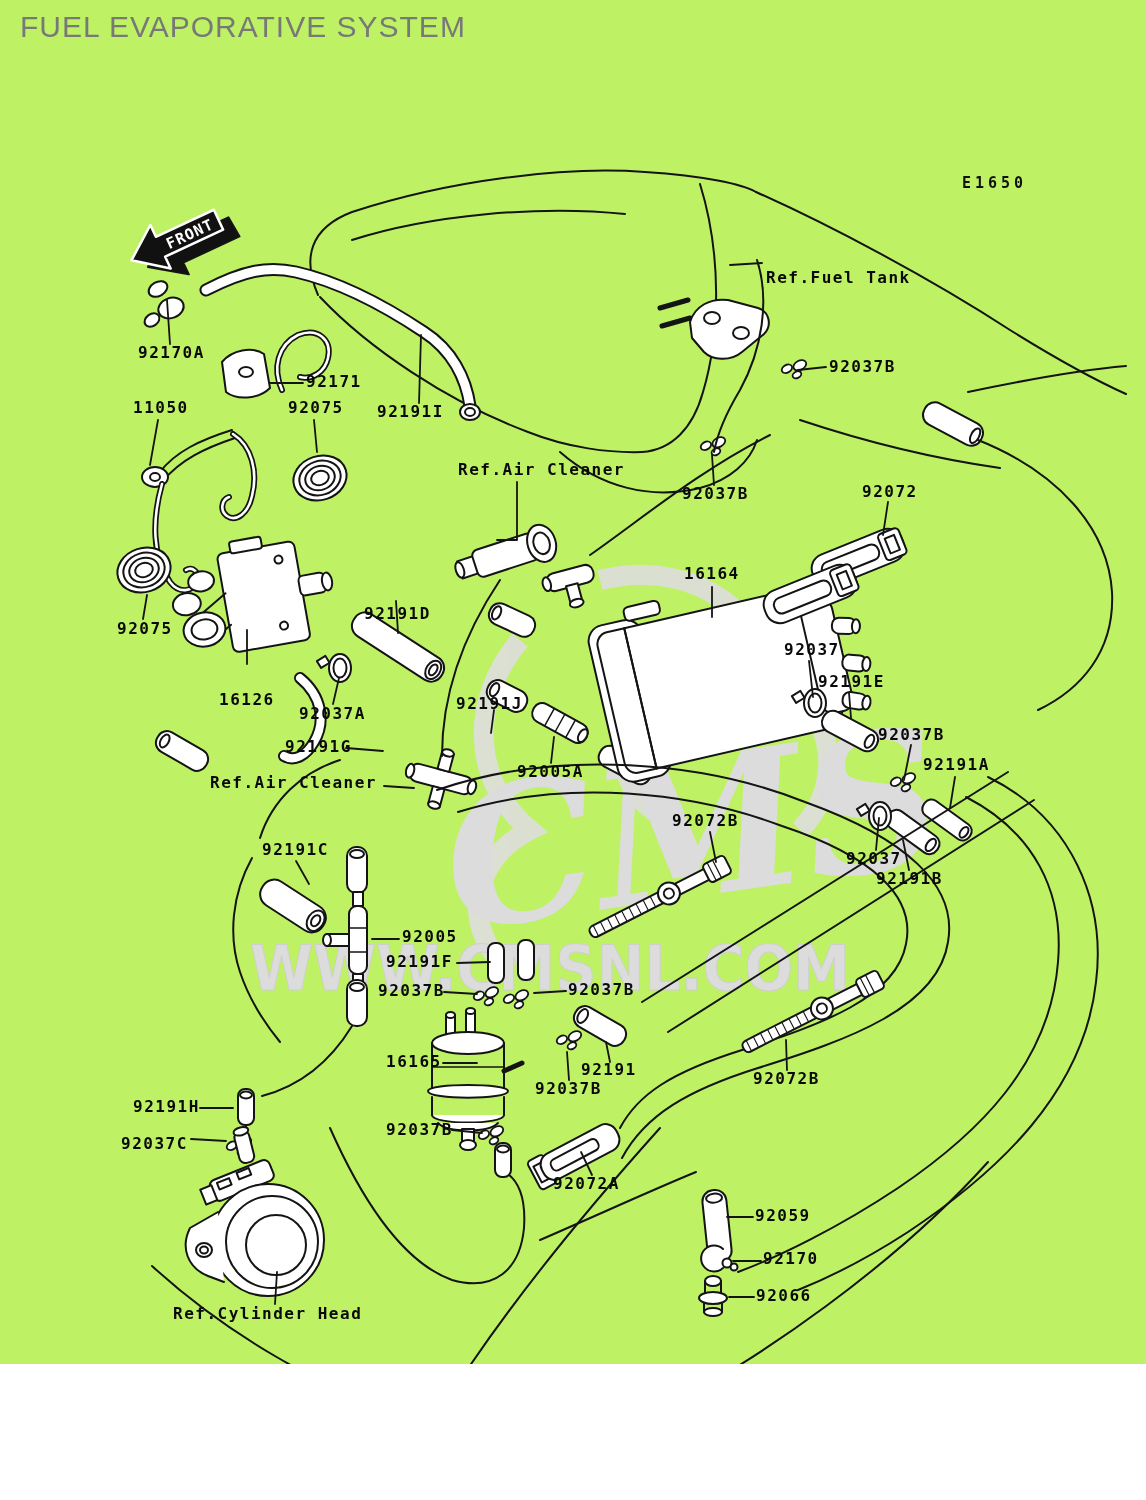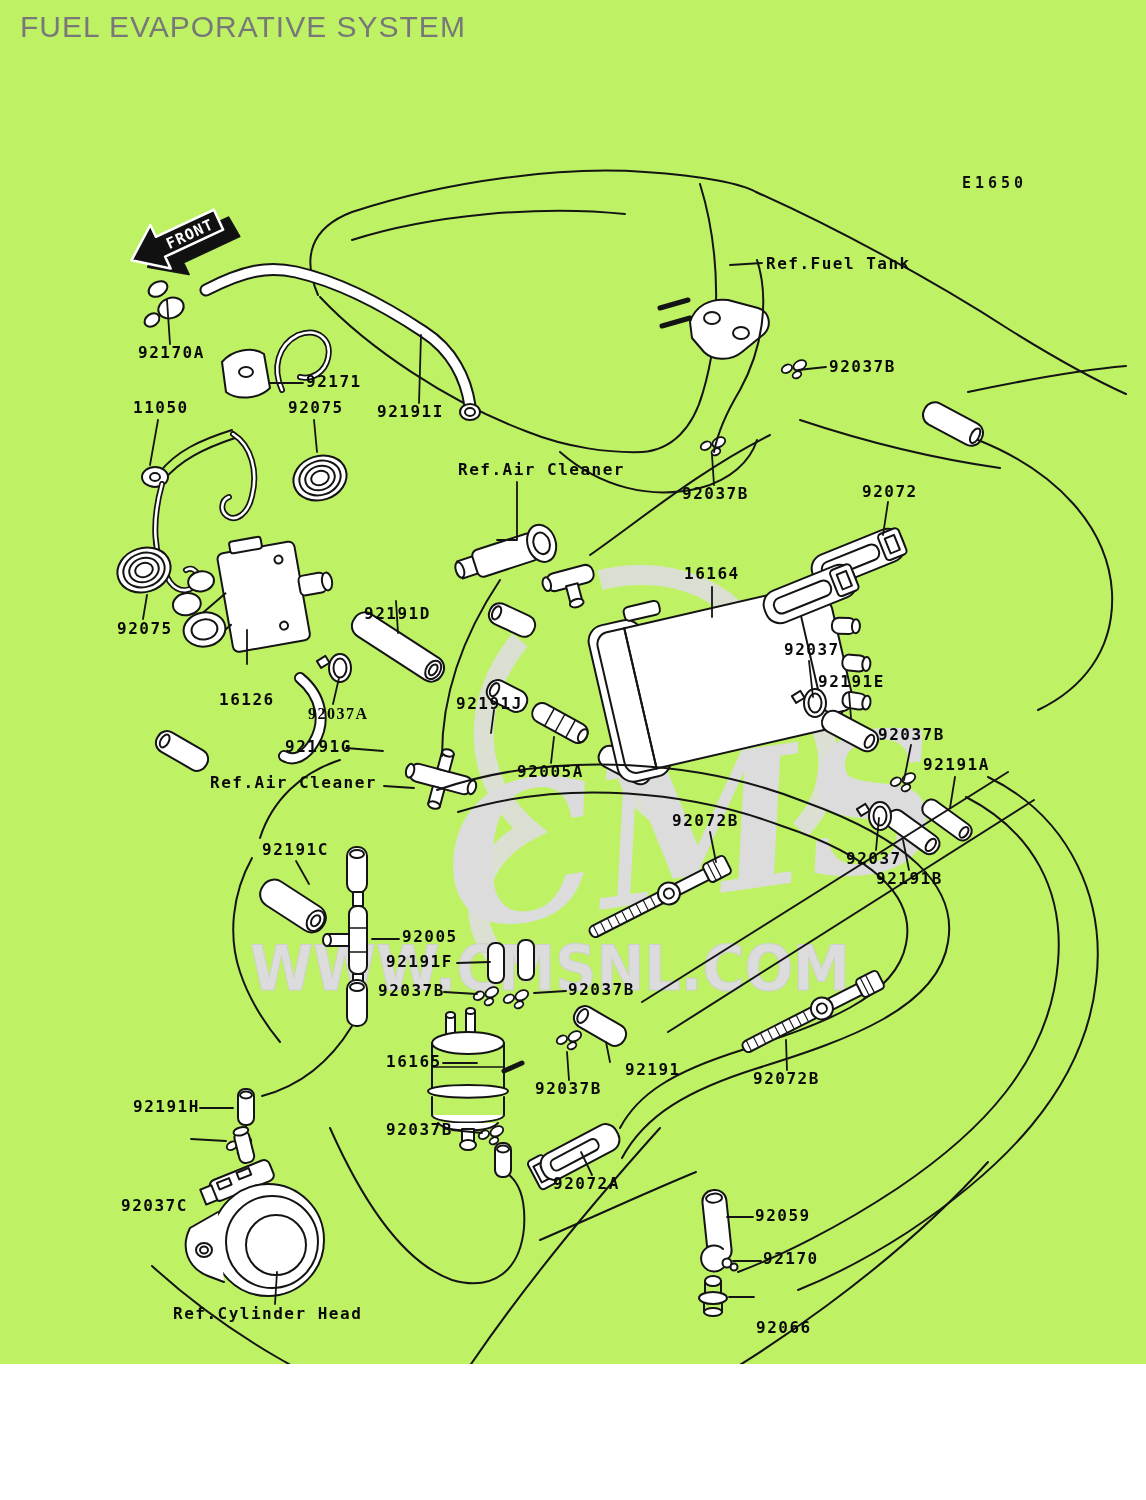--- a/index.html
+++ b/index.html
@@ -413,58 +413,58 @@
         <path d="M787,1070 L786,1040"></path>
         <path d="M592,1175 L581,1152"></path>
         <path d="M753,1217 L727,1217"></path>
         <path d="M761,1261 L733,1261"></path>
         <path d="M754,1297 L729,1297"></path>
       </g>
     </g>
   </svg>
 
   <div id="labels-layer">
-      <div class="part-label" style="left: 766px; top: 256px;">Ref.Fuel Tank</div>
+      <div class="part-label" style="left: 766px; top: 270px;">Ref.Fuel Tank</div>
       <div class="part-label" style="left: 829px; top: 359px;">92037B</div>
       <div class="part-label" style="left: 138px; top: 345px;">92170A</div>
       <div class="part-label" style="left: 306px; top: 374px;">92171</div>
       <div class="part-label" style="left: 133px; top: 400px;">11050</div>
       <div class="part-label" style="left: 288px; top: 400px;">92075</div>
       <div class="part-label" style="left: 377px; top: 404px;">92191I</div>
       <div class="part-label" style="left: 458px; top: 462px;">Ref.Air Cleaner</div>
       <div class="part-label" style="left: 682px; top: 486px;">92037B</div>
       <div class="part-label" style="left: 862px; top: 484px; text-align: center;">92072</div>
       <div class="part-label" style="left: 684px; top: 566px;">16164</div>
       <div class="part-label" style="left: 364px; top: 606px;">92191D</div>
       <div class="part-label" style="left: 784px; top: 642px;">92037</div>
       <div class="part-label" style="left: 818px; top: 674px;">92191E</div>
       <div class="part-label" style="left: 117px; top: 621px;">92075</div>
       <div class="part-label" style="left: 219px; top: 692px;">16126</div>
-      <div class="part-label" style="left: 308px; top: 706px; font-family: Liberation Serif, serif;">92037A</div>
+      <div class="part-label" style="left: 299px; top: 706px;">92037A</div>
       <div class="part-label" style="left: 285px; top: 739px;">92191G</div>
       <div class="part-label" style="left: 210px; top: 775px;">Ref.Air Cleaner</div>
       <div class="part-label" style="left: 262px; top: 842px;">92191C</div>
       <div class="part-label" style="left: 456px; top: 696px;">92191J</div>
       <div class="part-label" style="left: 517px; top: 764px;">92005A</div>
       <div class="part-label" style="left: 672px; top: 813px;">92072B</div>
       <div class="part-label" style="left: 878px; top: 727px;">92037B</div>
       <div class="part-label" style="left: 923px; top: 757px;">92191A</div>
       <div class="part-label" style="left: 846px; top: 851px;">92037</div>
       <div class="part-label" style="left: 876px; top: 871px;">92191B</div>
       <div class="part-label" style="left: 402px; top: 929px;">92005</div>
       <div class="part-label" style="left: 386px; top: 954px;">92191F</div>
       <div class="part-label" style="left: 378px; top: 983px;">92037B</div>
       <div class="part-label" style="left: 568px; top: 982px;">92037B</div>
       <div class="part-label" style="left: 386px; top: 1054px;">16165</div>
-      <div class="part-label" style="left: 581px; top: 1062px; margin-left: 44px;">92191</div>
+      <div class="part-label" style="left: 581px; top: 1062px;">92191</div>
       <div class="part-label" style="left: 535px; top: 1081px;">92037B</div>
       <div class="part-label" style="left: 133px; top: 1099px;">92191H</div>
-      <div class="part-label" style="left: 121px; top: 1198px;">92037C</div>
+      <div class="part-label" style="left: 121px; top: 1136px;">92037C</div>
       <div class="part-label" style="left: 386px; top: 1122px;">92037B</div>
       <div class="part-label" style="left: 753px; top: 1071px;">92072B</div>
       <div class="part-label" style="left: 553px; top: 1176px; text-align: right;">92072A</div>
       <div class="part-label" style="left: 755px; top: 1208px;">92059</div>
       <div class="part-label" style="left: 763px; top: 1251px;">92170</div>
-      <div class="part-label" style="left: 756px; top: 1288px; margin-top: 32px;">92066</div>
+      <div class="part-label" style="left: 756px; top: 1288px;">92066</div>
       <div class="part-label" style="left: 173px; top: 1306px;">Ref.Cylinder Head</div>
     </div>
 
 </div>
 
 </body></html>

